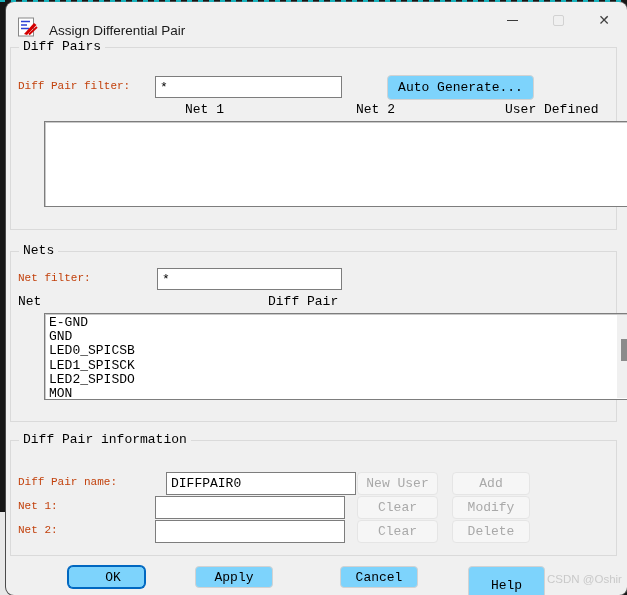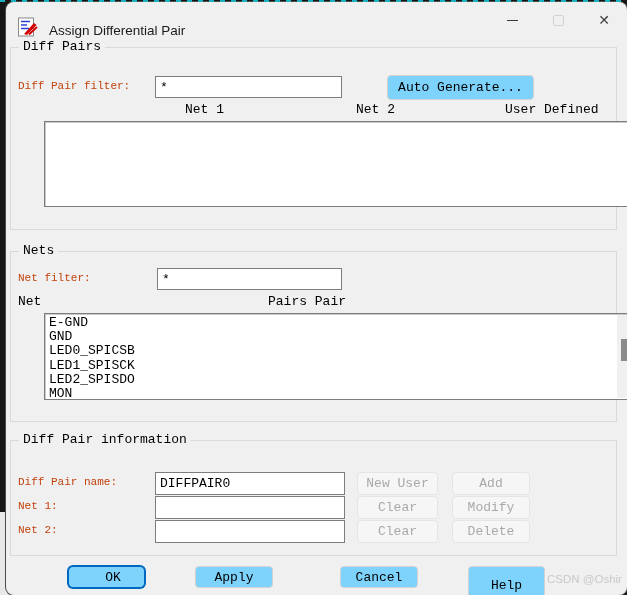--- a/index.html
+++ b/index.html
@@ -96,42 +96,42 @@
 
   <div class="listbox" style="left:10px; top:119px; width:591px; height:86px;"></div>
 
   <div class="groupbox" style="left:4px; top:249px; width:607px; height:171px;">
     <span class="group-label">Nets</span>
   </div>
   <span class="lbl" style="left:12px; top:270px;">Net filter:</span>
   <input class="tb" style="left: 151px; top: 266px; width: 185px; height: 22px;" value="*">
 
   <span class="col-hdr" style="left:12px; top:292px;">Net</span>
-  <span class="col-hdr" style="left:262px; top:292px;">Pairs Pair</span>
+  <span class="col-hdr" style="left:262px; top:292px;">Diff Pair</span>
 
   <div class="listbox" style="left:10px; top:311px; width:591px; height:87px;">
     <div class="list-inner">
         <div class="list-item">E-GND</div>
         <div class="list-item">GND</div>
         <div class="list-item">LED0_SPICSB</div>
         <div class="list-item">LED1_SPISCK</div>
         <div class="list-item">LED2_SPISDO</div>
         <div class="list-item">MON</div>
       </div>
     <div class="vscroll">
       <div class="vthumb"></div>
     </div>
   </div>
 
   <div class="groupbox" style="left:4px; top:438px; width:607px; height:116px;">
     <span class="group-label">Diff Pair information</span>
   </div>
 
   <span class="lbl" style="left:12px; top:474px;">Diff Pair name:</span>
-  <input class="tb" style="left: 149px; top: 470px; width: 190px; height: 23px;" value="DIFFPAIR0">
+  <input class="tb" style="left: 160px; top: 470px; width: 190px; height: 23px;" value="DIFFPAIR0">
   <div class="btn disabled" style="left:351px; top:470px; width:81px; height:23px;">New User</div>
   <div class="btn disabled" style="left:446px; top:470px; width:78px; height:23px;">Add</div>
 
   <span class="lbl" style="left:12px; top:498px;">Net 1:</span>
   <input class="tb" style="left: 149px; top: 494px; width: 190px; height: 23px;" value="">
   <div class="btn disabled" style="left:351px; top:494px; width:81px; height:23px;">Clear</div>
   <div class="btn disabled" style="left:446px; top:494px; width:78px; height:23px;">Modify</div>
 
   <span class="lbl" style="left:12px; top:522px;">Net 2:</span>
   <input class="tb" style="left: 149px; top: 518px; width: 190px; height: 23px;" value="">

